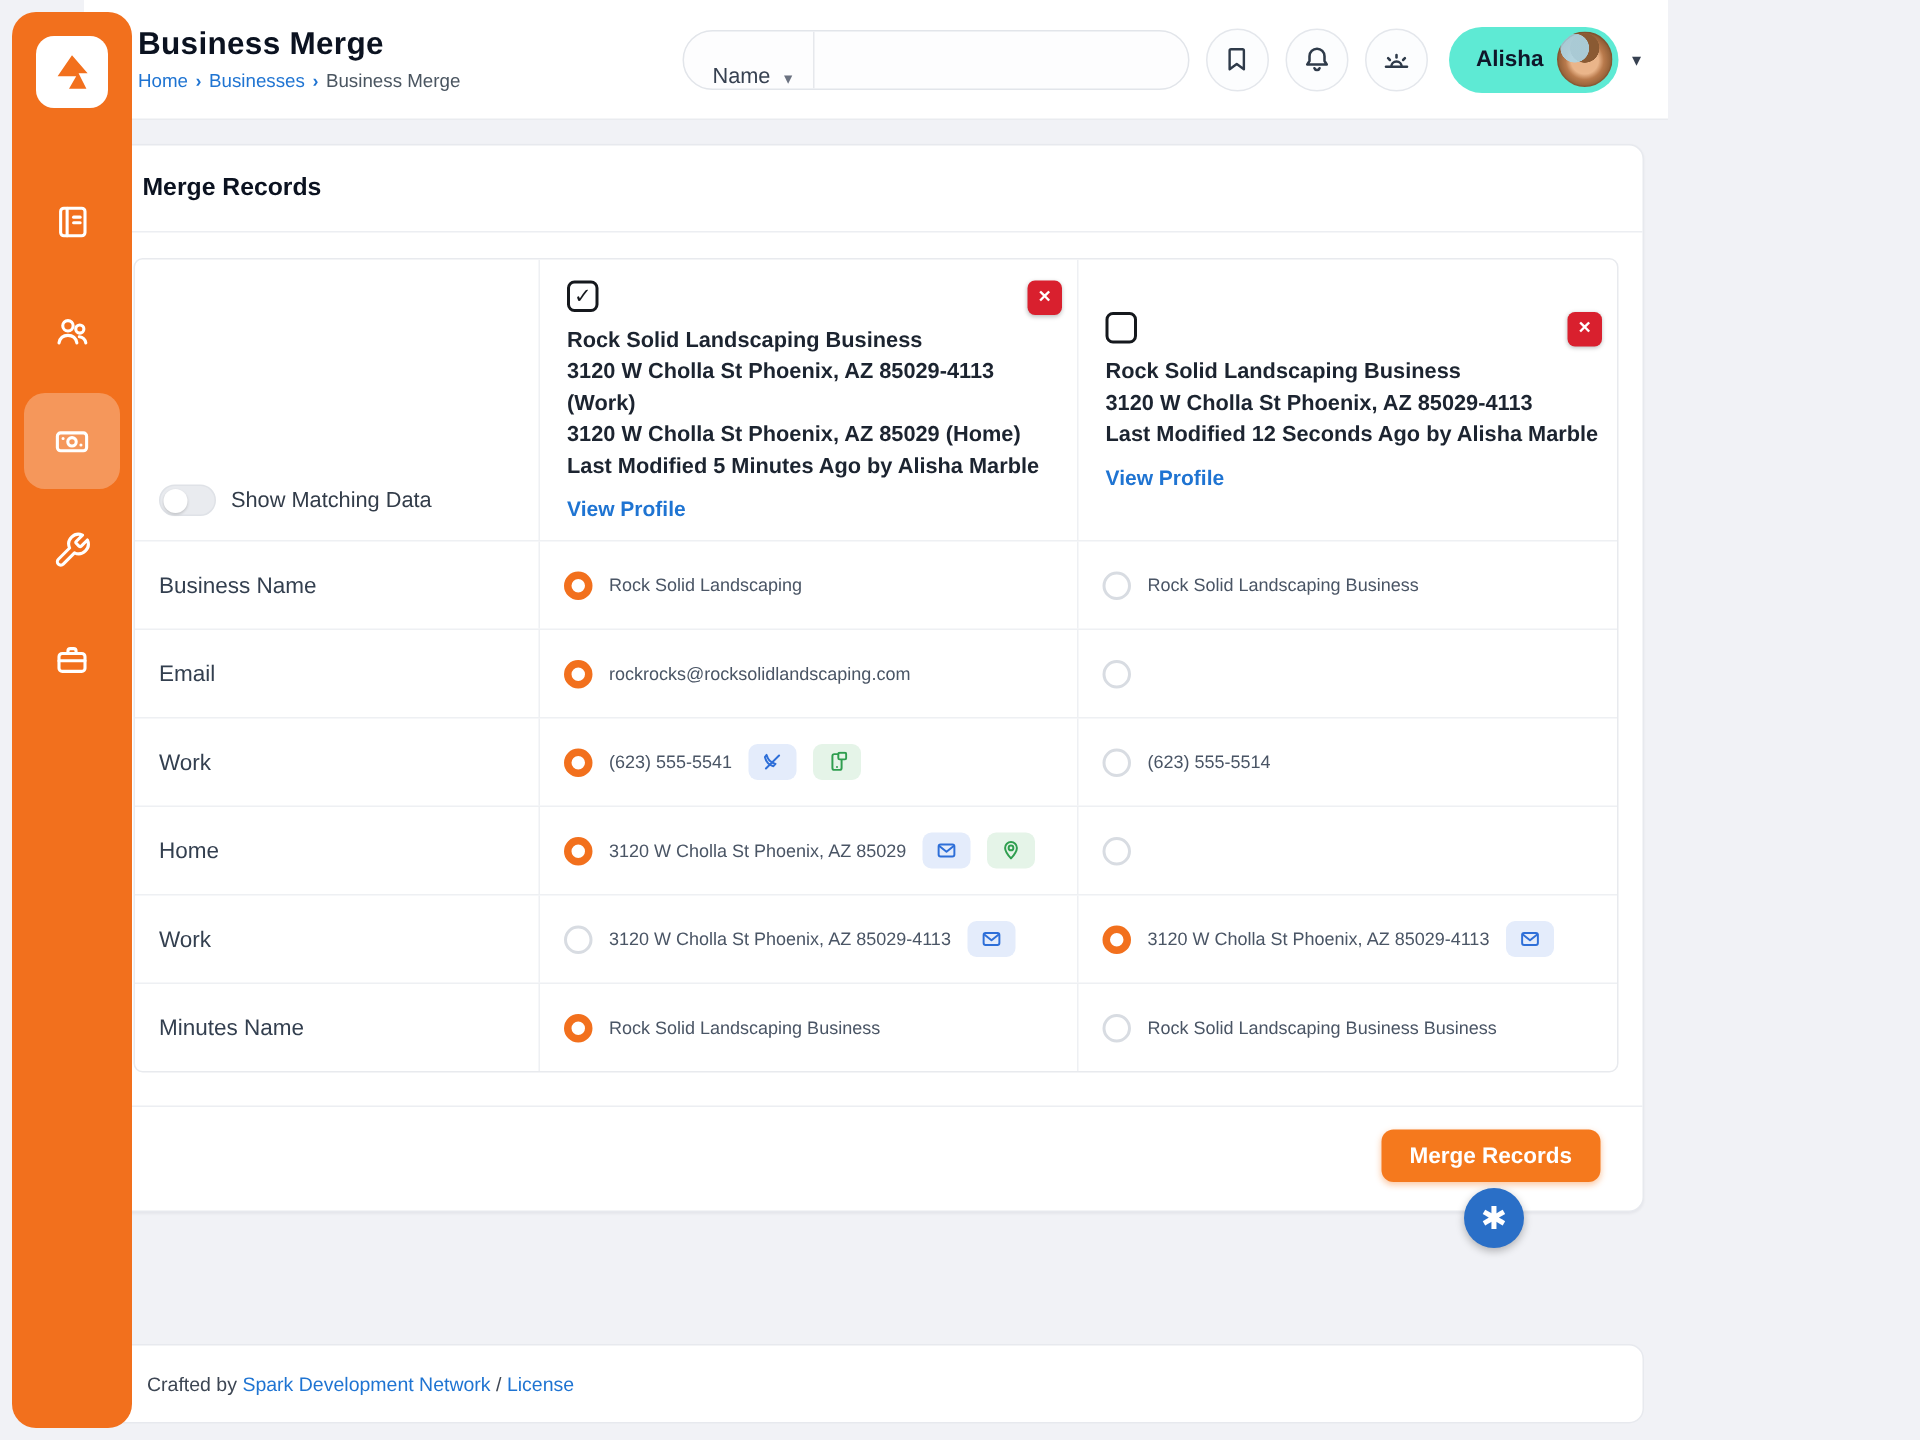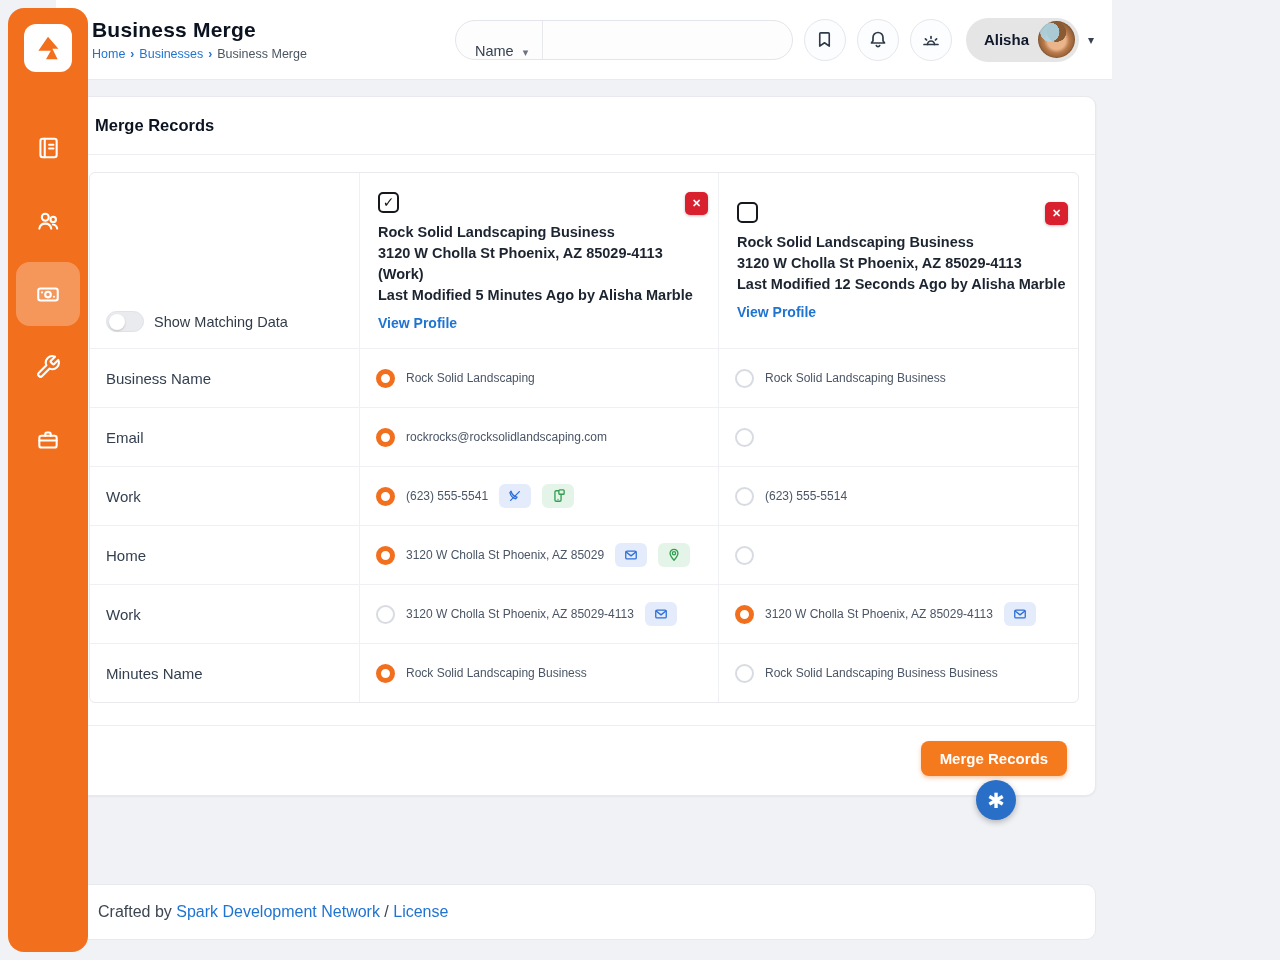--- a/index.html
+++ b/index.html
@@ -54,21 +54,21 @@
   .search-input { flex:1; height:100%; border:none; outline:none; background:transparent; padding:0 14px; font:inherit; }
 
   .iconbtn {
     width:42px; height:42px; border-radius:50%; margin-left:11px;
     border:1px solid #e4e7ec; background:#fcfdfe;
     display:flex; align-items:center; justify-content:center; cursor:pointer;
   }
   .iconbtn svg { stroke:#2f3b4a; fill:none; stroke-width:1.7; stroke-linecap:round; stroke-linejoin:round; }
 
   .user-pill {
-    margin-left:14px; height:44px; border-radius:22px; background:#e5e5e5;
+    margin-left:14px; height:44px; border-radius:22px; background:#5eead4;
     display:flex; align-items:center; gap:9px; padding:0 4px 0 18px; cursor:pointer;
   }
   .user-name { font-weight:bold; font-size:15px; color:#0f172a; }
   .avatar {
     width:37px; height:37px; border-radius:50%;
     background:
       radial-gradient(circle at 32% 30%, rgba(173,214,230,.9) 0 26%, rgba(173,214,230,0) 27%),
       radial-gradient(circle at 50% 30%, #8a5a33 0 30%, rgba(0,0,0,0) 31%),
       radial-gradient(circle at 50% 52%, #eab58a 0 34%, #b97a4c 48%, #8a5a33 70%, #6e4423 100%);
     box-shadow:inset 0 0 0 1px rgba(0,0,0,.08);
@@ -138,21 +138,21 @@
   }
   .fab {
     position:absolute; right:79px; bottom:-25px; width:40px; height:40px; border-radius:50%;
     background:#2a6fc7; color:#fff; border:none; font-size:21px; line-height:1; cursor:pointer;
     display:flex; align-items:center; justify-content:center;
     box-shadow:0 2px 6px rgba(0,0,0,.28);
   }
 
   .footer-card {
     margin-top:88px; background:#fff; border:1px solid #e7e9ee; border-radius:10px;
-    padding:18px 25px; font-size:16px; color:#3d4653;
+    padding:18px 25px; font-size:13px; color:#3d4653;
   }
   .footer-card a { color:#1f74d2; text-decoration:none; }
 </style>
 </head>
 <body>
 
 <div class="sidebar">
   <div class="logo">
     <svg width="32" height="32" viewBox="0 0 40 40">
       <path d="M20 6 L33 21 H25.5 L32 34 H17.5 L23.5 23.5 H8 Z" fill="#f2701d"></path>
@@ -264,20 +264,21 @@
             </div>
           </div>
 
           <div class="c-mid rec-cell">
             <div class="rec-top">
               <span class="checkbox">✓</span>
               <button class="xbtn">✕</button>
             </div>
             <span class="rec-line">Rock Solid Landscaping Business</span>
             <span class="rec-line">3120 W Cholla St Phoenix, AZ 85029-4113 (Work)</span>
+            <span class="rec-line">3120 W Cholla St Phoenix, AZ 85029 (Home)</span>
             <span class="rec-line">Last Modified 5 Minutes Ago by Alisha Marble</span>
             <a href="#" class="rec-link">View Profile</a>
           </div>
 
           <div class="rec-cell">
             <div class="rec-top">
               <span class="checkbox unchecked"></span>
               <button class="xbtn">✕</button>
             </div>
             <span class="rec-line">Rock Solid Landscaping Business</span>

